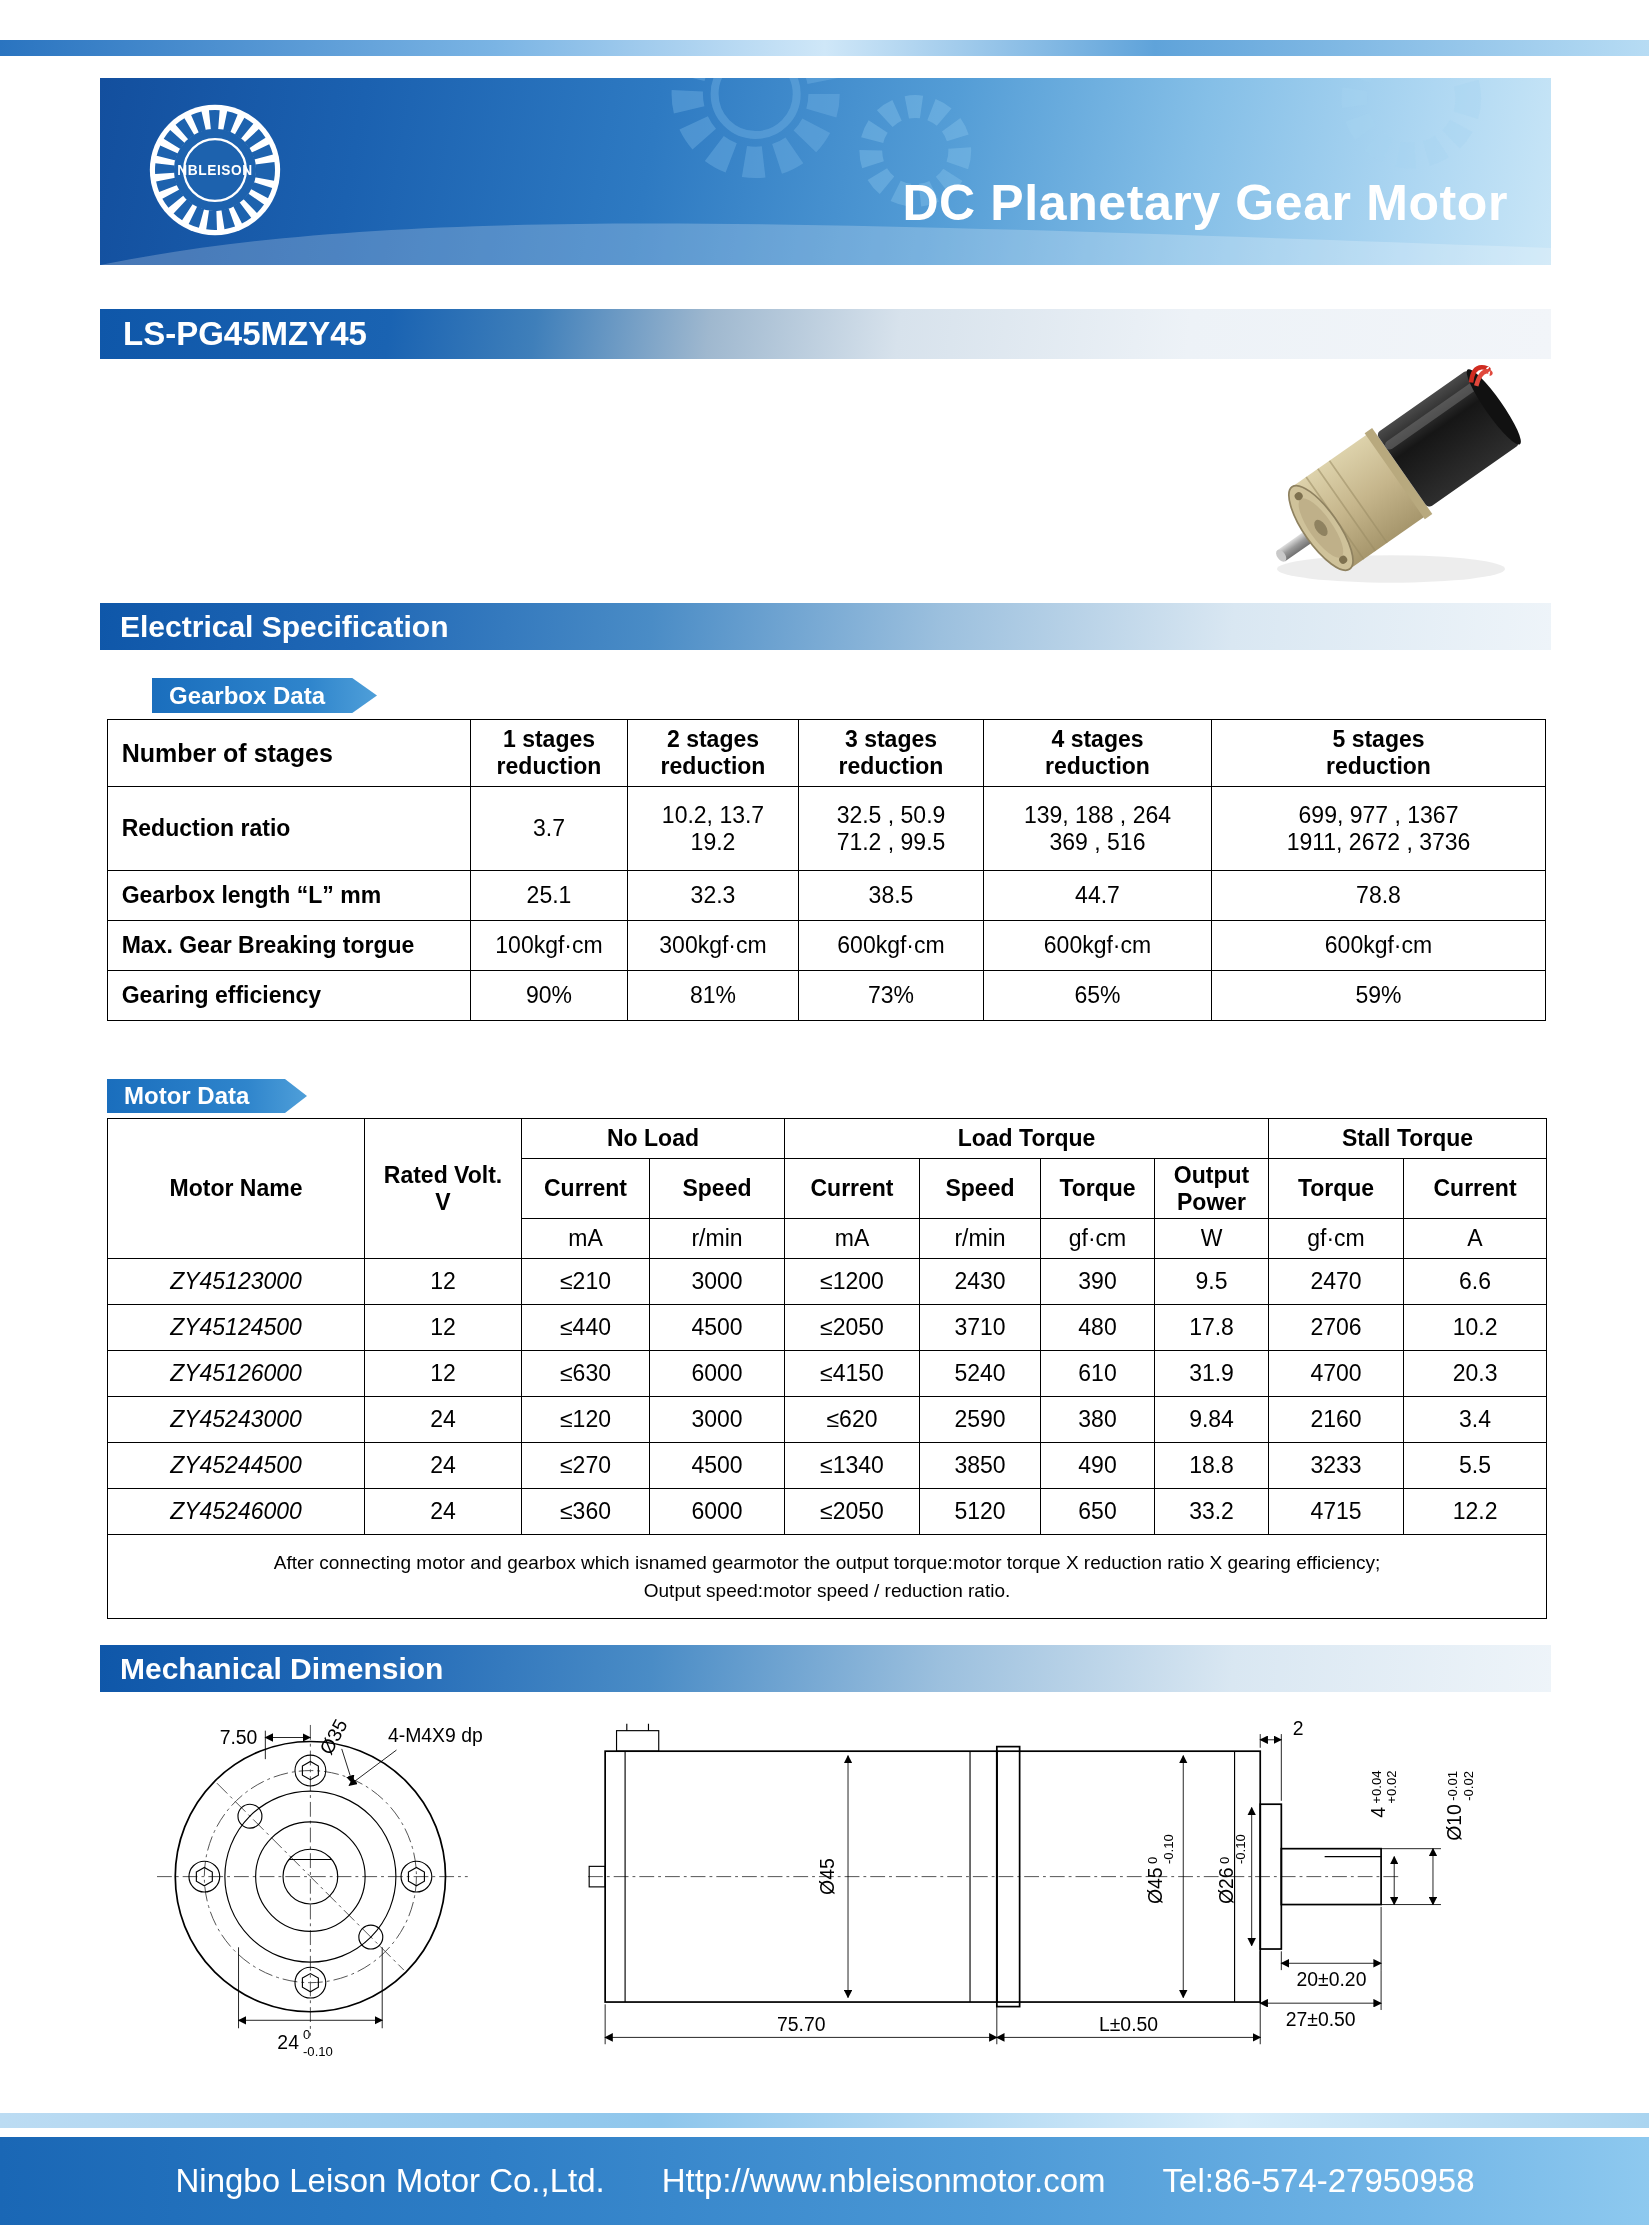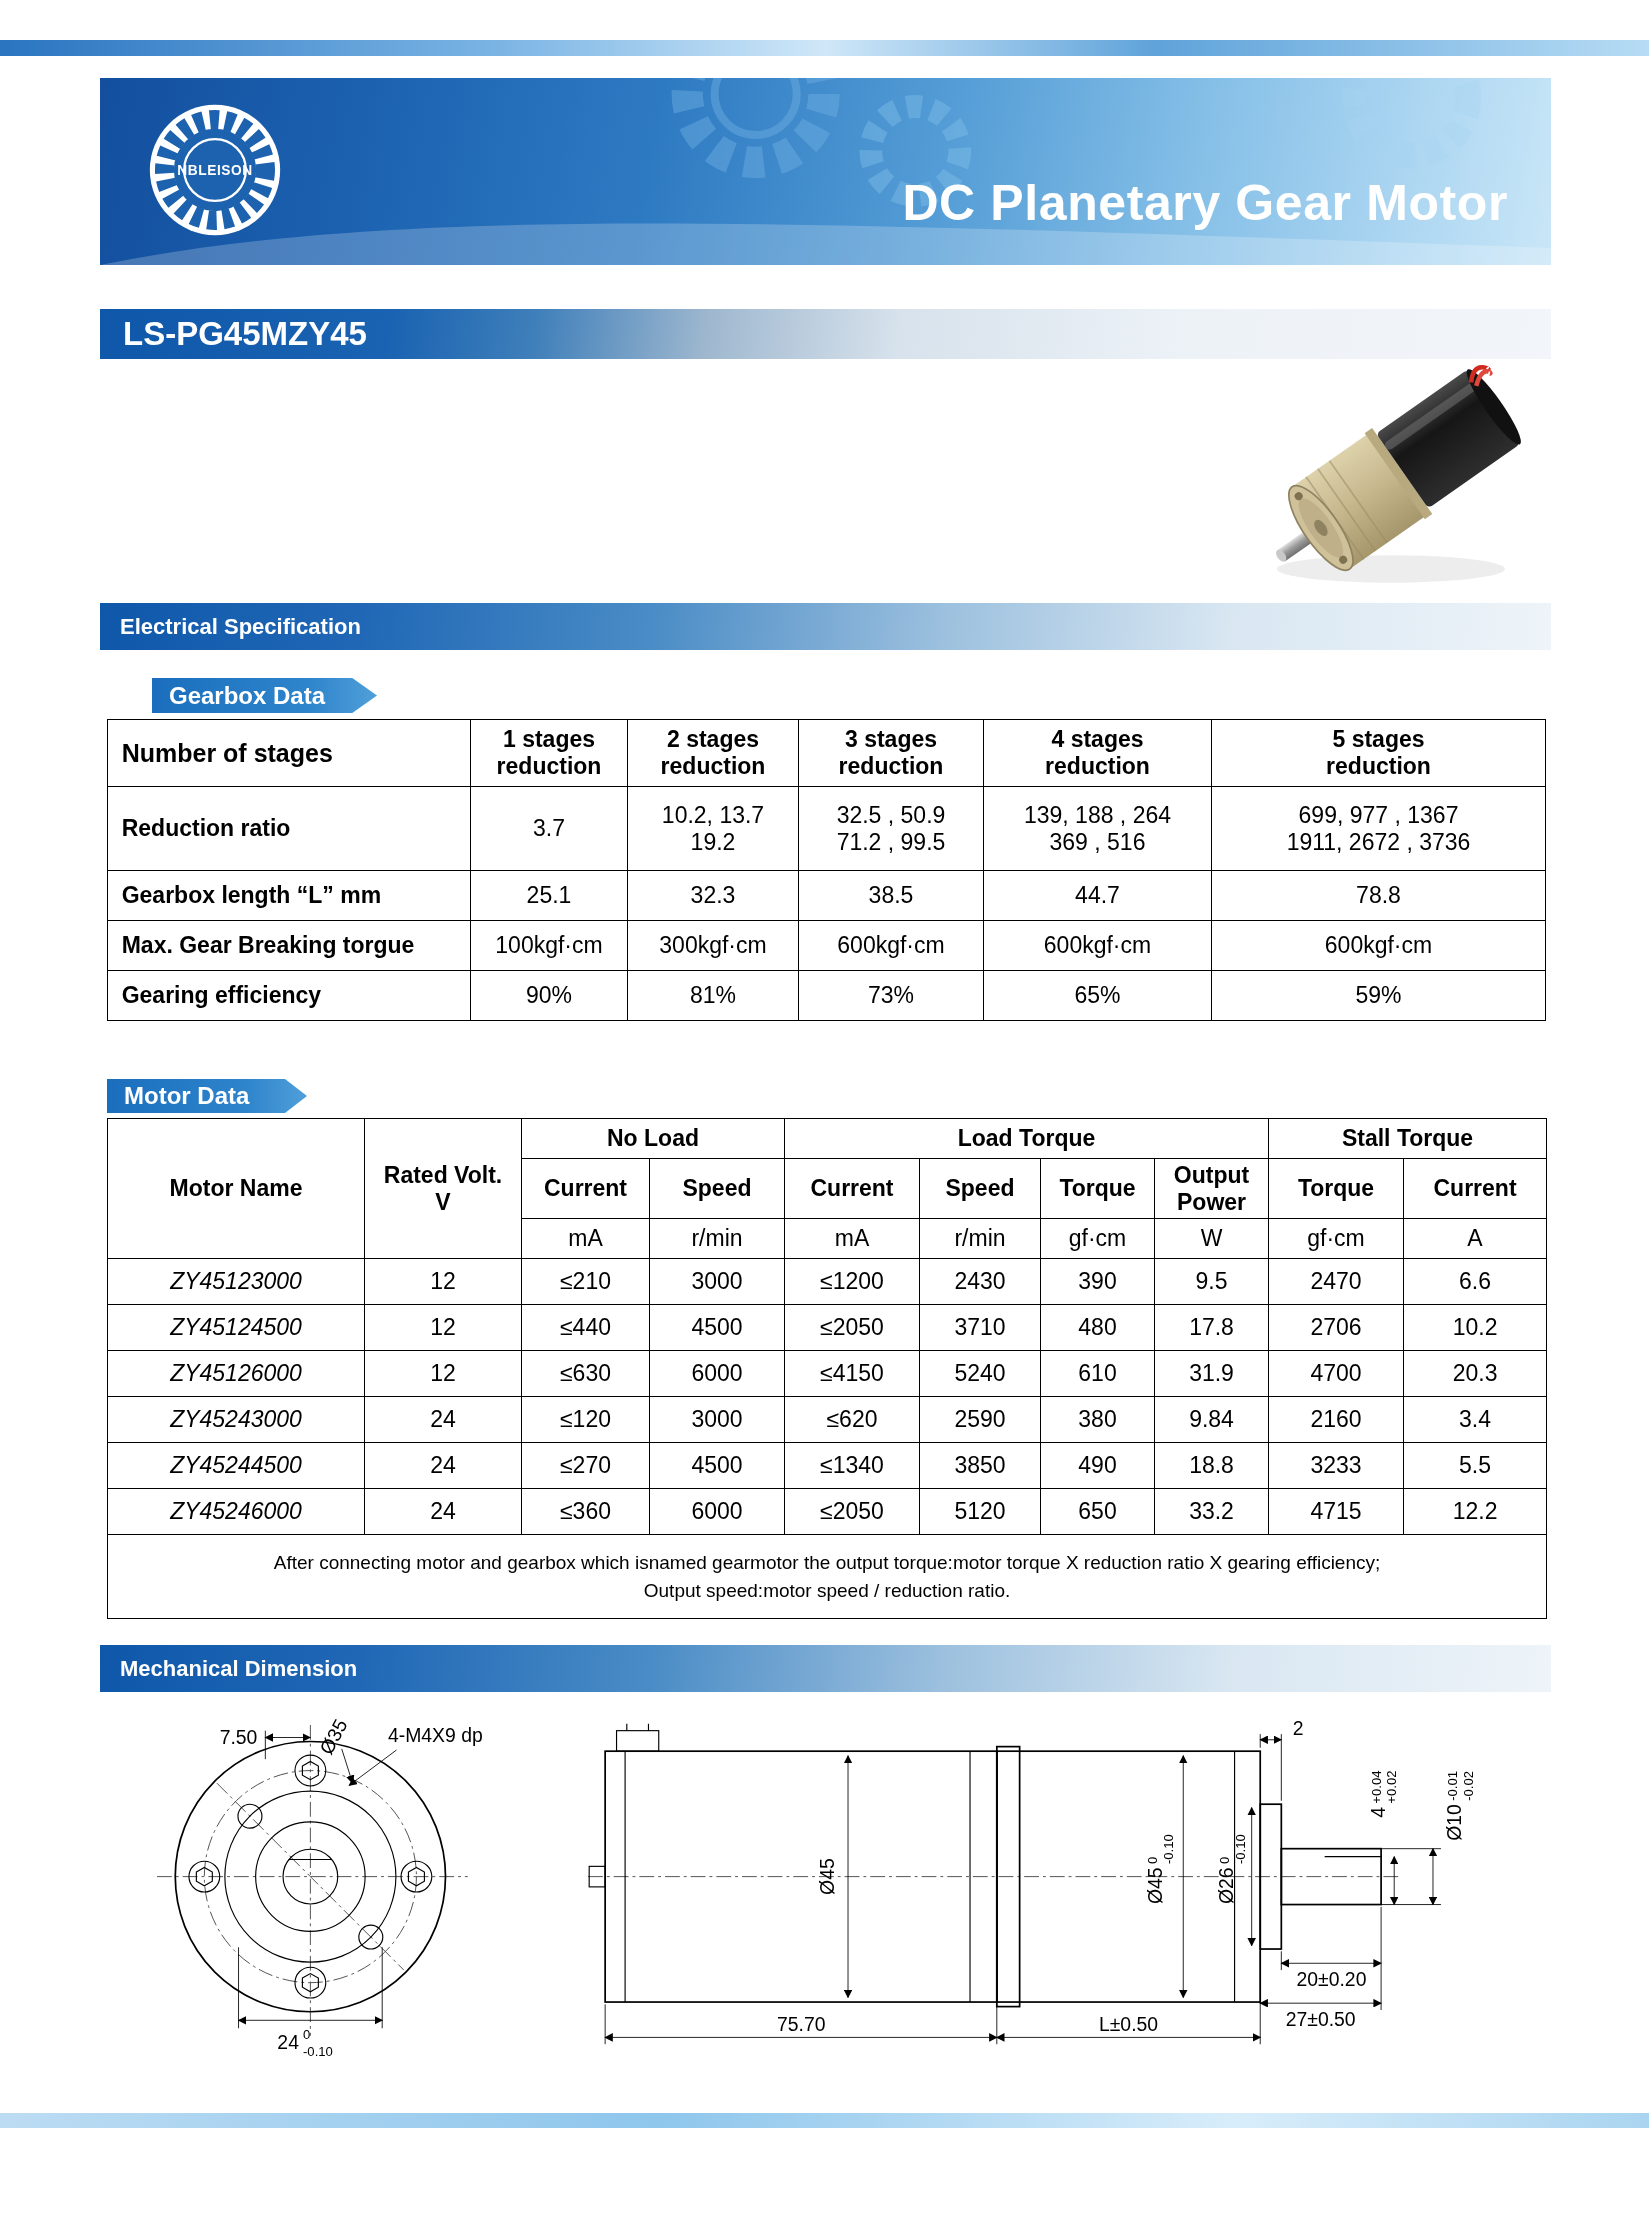--- a/index.html
+++ b/index.html
@@ -17,21 +17,21 @@
   .logo { position:absolute; left:47px; top:24px; width:136px; height:136px; }
   .banner-title { position:absolute; right:43px; top:96px; font-size:50px; font-weight:bold; color:#fff; letter-spacing:0.6px; }
 
   .model-ribbon { position:absolute; top:309px; left:100px; width:1451px; height:50px; line-height:50px;
     padding-left:23px; font-size:33px; font-weight:bold; color:#fff;
     background:linear-gradient(97deg,#0f57a9 0%,#1a63b2 20%,#3f7fba 30%,#9fb8cf 42%,#d7e2ec 55%,#edf2f7 75%,#f2f5f9 100%); }
 
   .photo { position:absolute; top:359px; left:1237px; width:308px; height:234px; }
 
   .section-ribbon { position:absolute; left:100px; width:1451px; height:47px; line-height:47px;
-    padding-left:20px; font-size:22px; font-weight:bold; color:#fff;
+    padding-left:20px; font-size:30px; font-weight:bold; color:#fff;
     background:linear-gradient(95deg,#0f57a9 0%,#2068b6 18%,#4a8cc6 38%,#9cc0de 58%,#d9e7f2 78%,#eef4f9 100%); }
   .ribbon-electrical { top:603px; }
   .ribbon-mechanical { top:1645px; }
 
   .sub-ribbon { position:absolute; height:35px; line-height:35px; padding-left:17px;
     font-size:24px; font-weight:bold; color:#fff;
     background:linear-gradient(90deg,#1a6ebd,#2f85cc 70%,#4f9fd9);
     clip-path:polygon(0 0, 89% 0, 100% 50%, 89% 100%, 0 100%); }
   .sub-gearbox { top:678px; left:107px; width:225px;margin-left:45px; }
   .sub-motor   { top:1079px; left:107px; width:200px; height:34px; line-height:34px; }
@@ -445,15 +445,20 @@
         <text class="dt" x="1230" y="576" text-anchor="middle">75.70</text>
 
         <path class="dim" d="M1573 588 H2035"></path>
         <text class="dt" x="1804" y="576" text-anchor="middle">L±0.50</text>
       </g>
     </svg>
   </div>
 
   <div class="pre-footer-strip"></div>
 
+  <div class="footer">
+    <span>Ningbo Leison Motor Co.,Ltd.</span>
+    <span>Http://www.nbleisonmotor.com</span>
+    <span>Tel:86-574-27950958</span>
+  </div>
 
 </div>
 
 
 </body></html>

